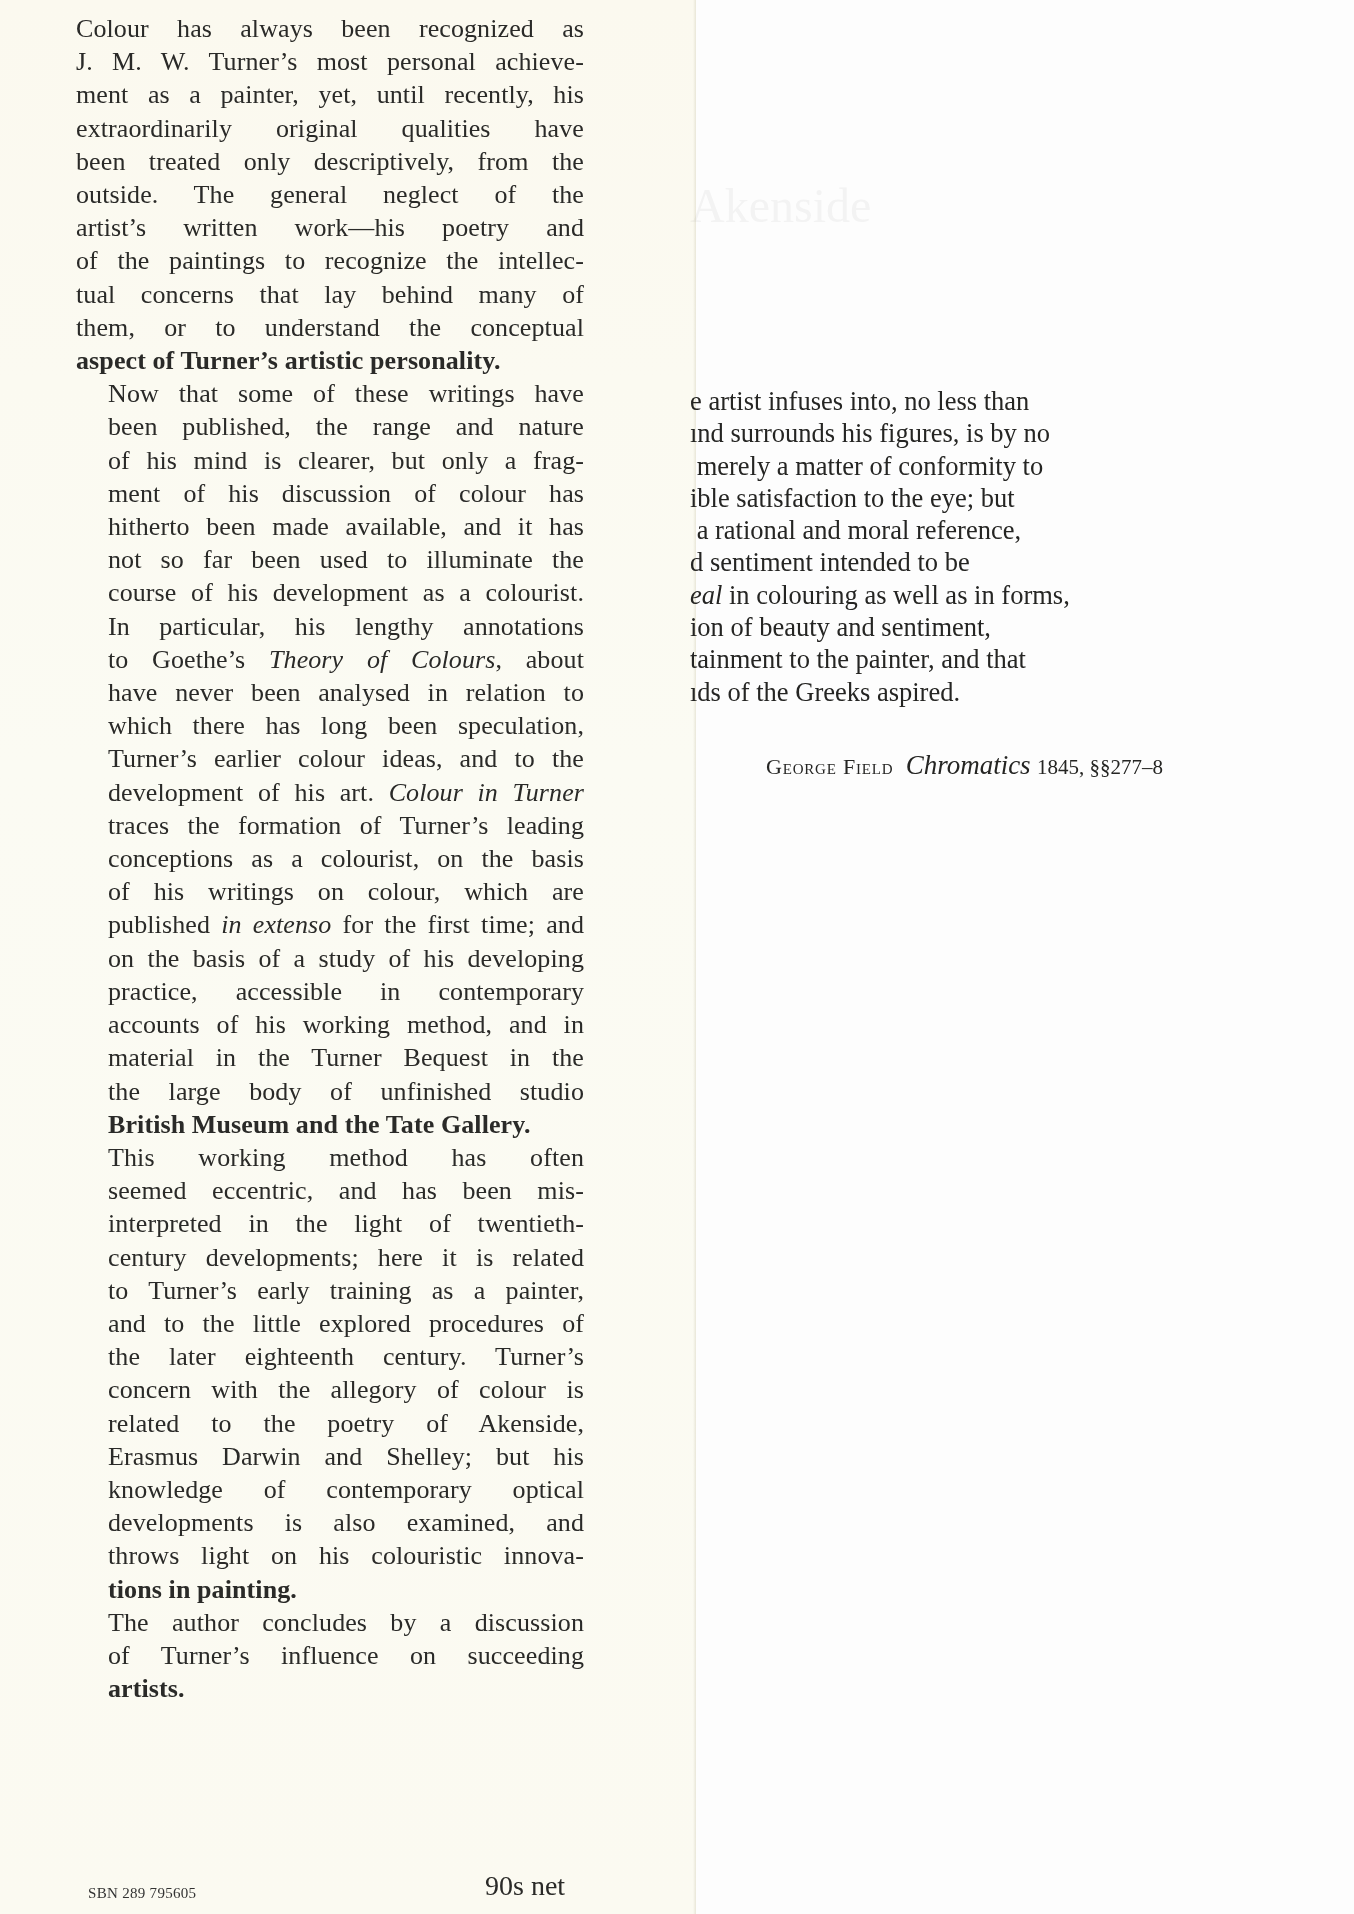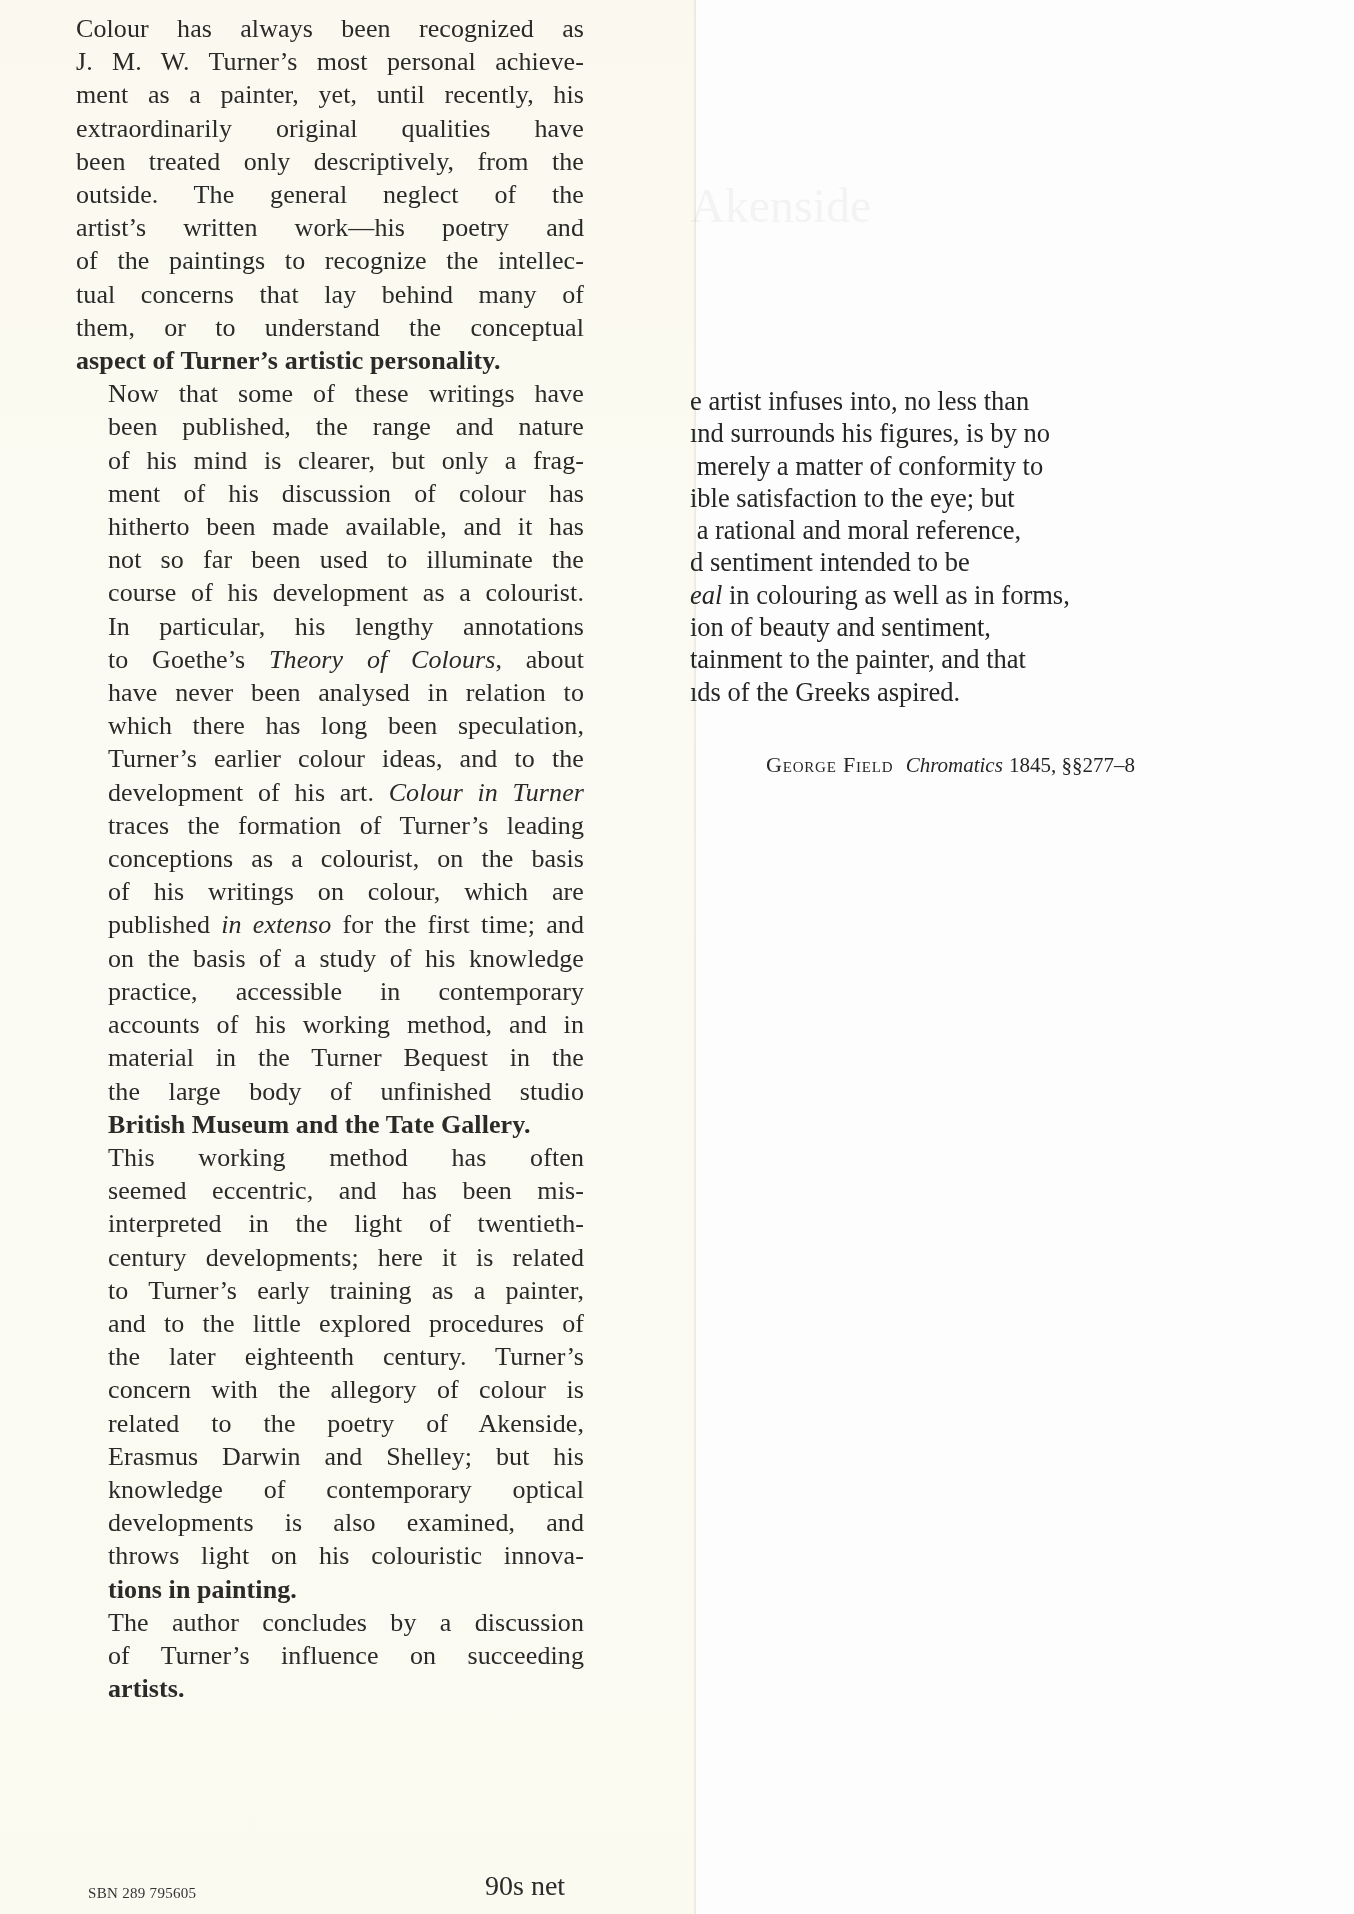--- a/index.html
+++ b/index.html
@@ -118,21 +118,21 @@
     white-space: nowrap;
   }
   .attribution .author {
     font-variant: small-caps;
     font-size: 22px;
     letter-spacing: 0.8px;
     margin-right: 6px;
   }
   .attribution .work {
     font-style: italic;
-    font-size: 21px;
+    font-size: 27px;
   }
   .attribution .year {
     font-size: 21px;
   }
 </style>
 </head>
 <body>
 
 <div class="left-page">
   <div class="blurb" id="blurb">
@@ -160,21 +160,21 @@
         <span class="line">In particular, his lengthy annotations</span>
         <span class="line">to Goethe’s <em>Theory of Colours</em>, about</span>
         <span class="line">have never been analysed in relation to</span>
         <span class="line">which there has long been speculation,</span>
         <span class="line">Turner’s earlier colour ideas, and to the</span>
         <span class="line">development of his art. <em>Colour in Turner</em></span>
         <span class="line">traces the formation of Turner’s leading</span>
         <span class="line">conceptions as a colourist, on the basis</span>
         <span class="line">of his writings on colour, which are</span>
         <span class="line">published <em>in extenso</em> for the first time; and</span>
-        <span class="line">on the basis of a study of his knowledge</span>
+        <span class="line">on the basis of a study of his developing</span>
         <span class="line">practice, accessible in contemporary</span>
         <span class="line">accounts of his working method, and in</span>
         <span class="line">material in the Turner Bequest in the</span>
         <span class="line">the large body of unfinished studio</span>
         <span class="line last">British Museum and the Tate Gallery.</span>
       </p>
       <p class="indent">
         <span class="line" style="text-indent: 32px;">This working method has often</span>
         <span class="line">seemed eccentric, and has been mis-</span>
         <span class="line">interpreted in the light of twentieth-</span>

